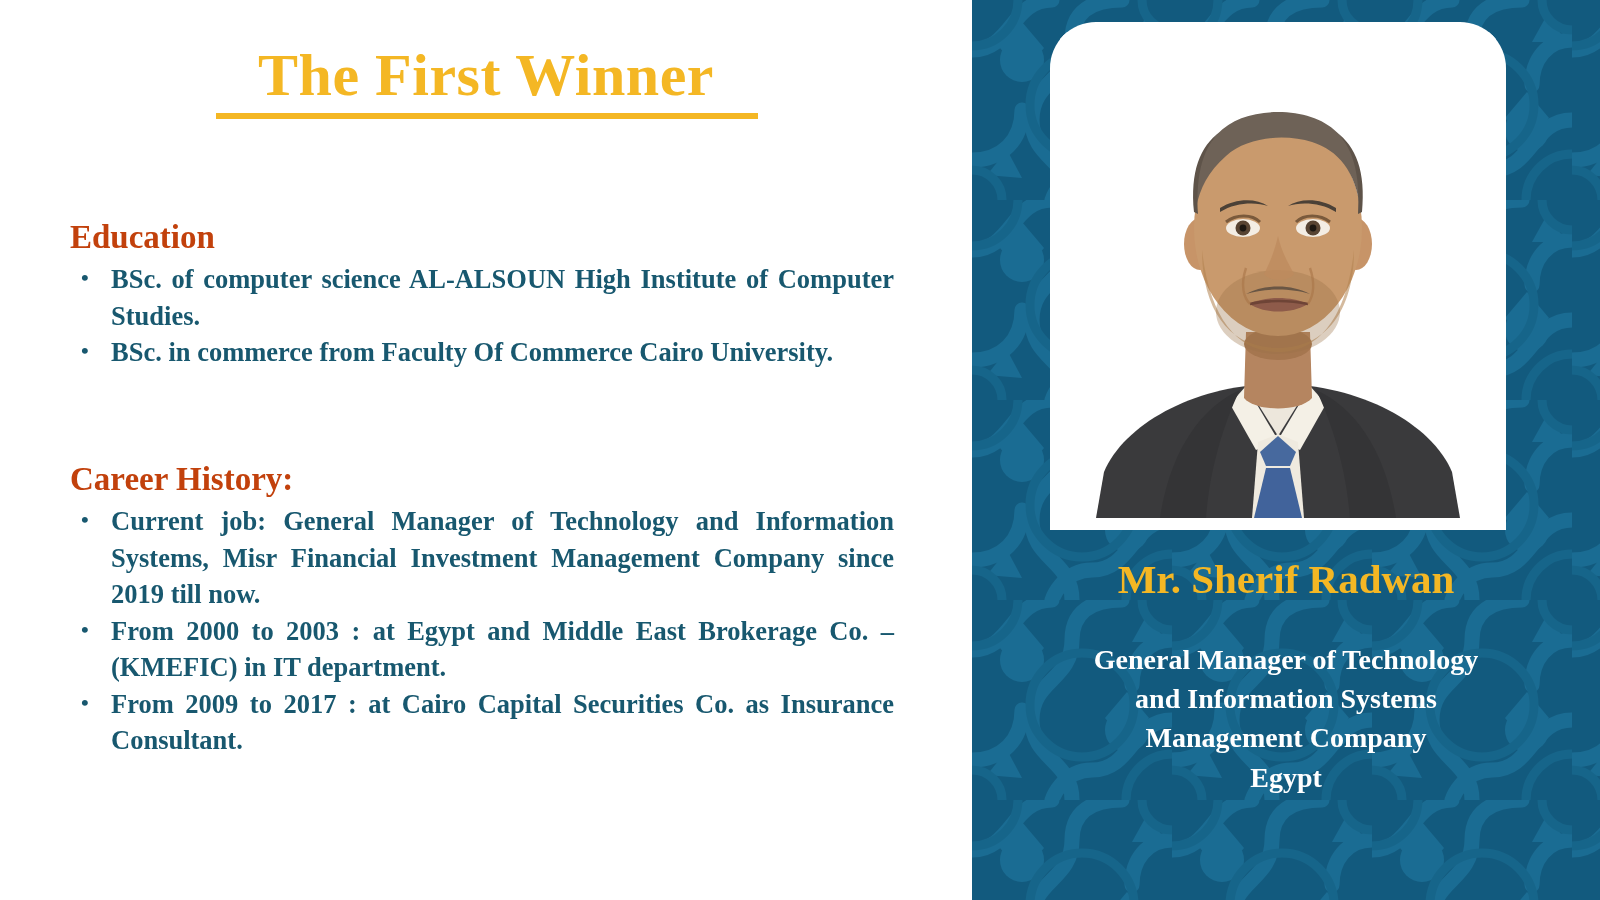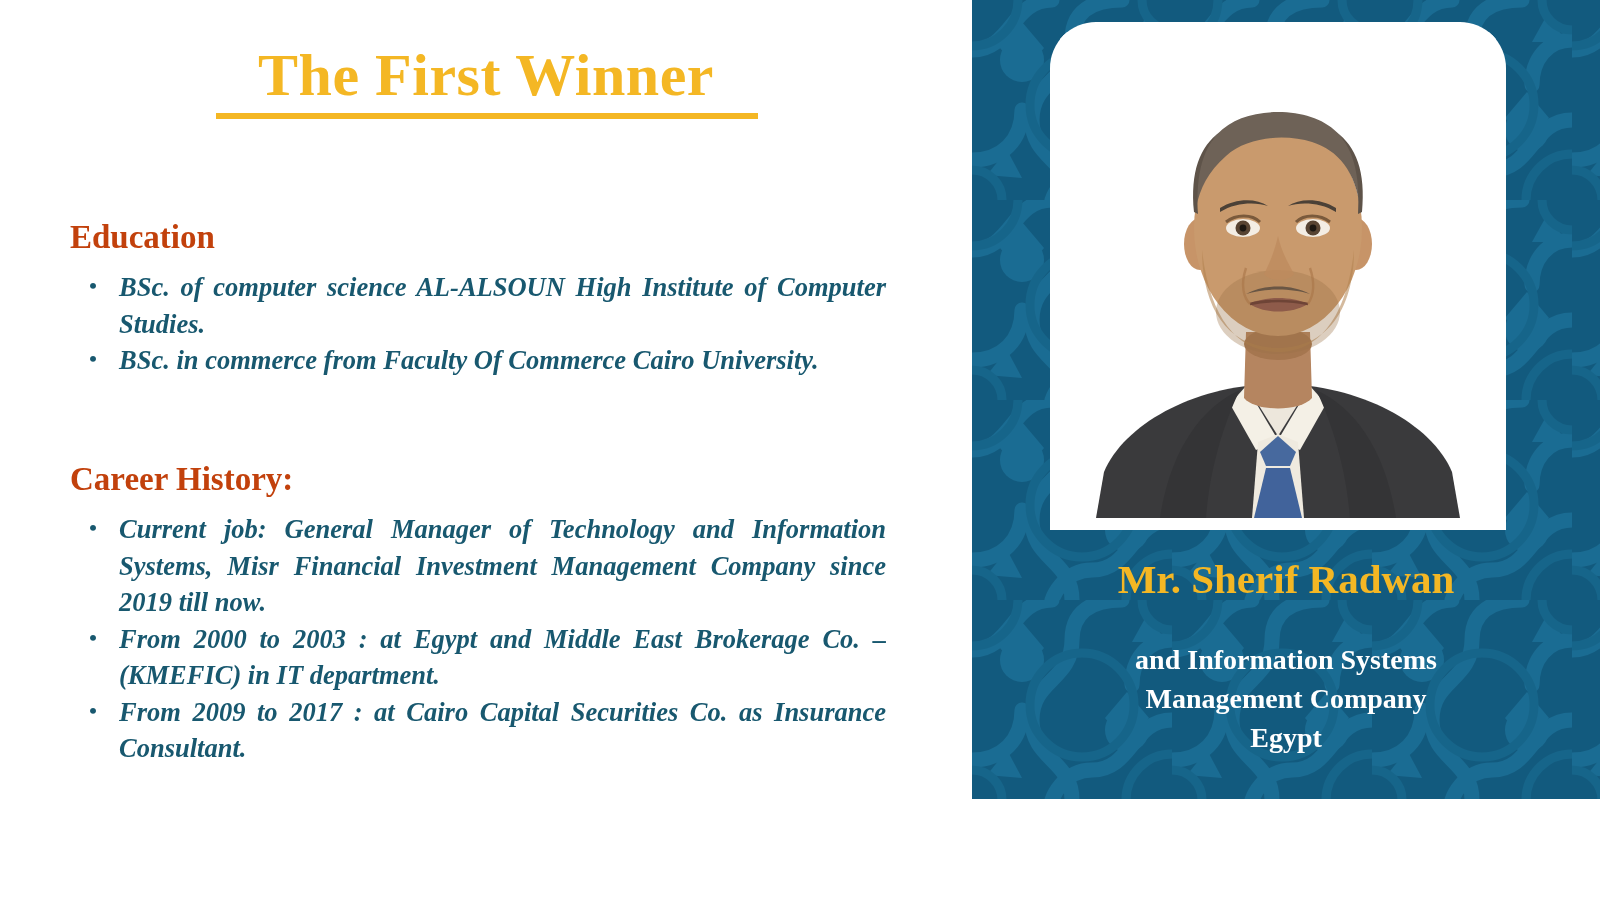--- a/index.html
+++ b/index.html
@@ -60,23 +60,22 @@
   .section-heading {
     font-size: 33px;
     font-weight: bold;
     color: #c2410c;
     line-height: 1.18;
     margin-bottom: 2px;
   }
 
   ul.bullets {
     list-style: none;
-    margin: 12px;
+    margin: 4px;
     padding: 0;
-    font-style: italic;
   }
 
   ul.bullets > li {
     position: relative;
     padding-left: 37px;
     color: #18586F;
     font-size: 26.5px;
     font-weight: bold;
     line-height: 1.38;
     text-align: justify;
@@ -98,21 +97,21 @@
   ul.bullets > li > span.j {
     display: inline;
   }
 
   
   .right-pane {
     position: absolute;
     left: 972px;
     top: 0;
     width: 628px;
-    height: 799px;
+    height: 900px;
     background: #125A7E;
     overflow: hidden;
   }
 
   .pattern {
     position: absolute;
     inset: 0;
     opacity: 1;
   }
 
@@ -276,19 +275,20 @@
 
           <path d="M186,236 C180,254 184,266 190,272" stroke="#A87548" stroke-width="2.4" fill="none" opacity="0.6"></path>
           <path d="M250,236 C256,254 252,266 248,272" stroke="#A87548" stroke-width="2.4" fill="none" opacity="0.6"></path>
         </svg>
       </div>
     </div>
 
     <div class="person-name">Mr. Sherif Radwan</div>
 
     <div class="person-role">
+      <div>General Manager of Technology</div>
       <div>and Information Systems</div>
       <div>Management Company</div>
       <div>Egypt</div>
     </div>
 
   </div>
 </div>
 
 </body></html>

